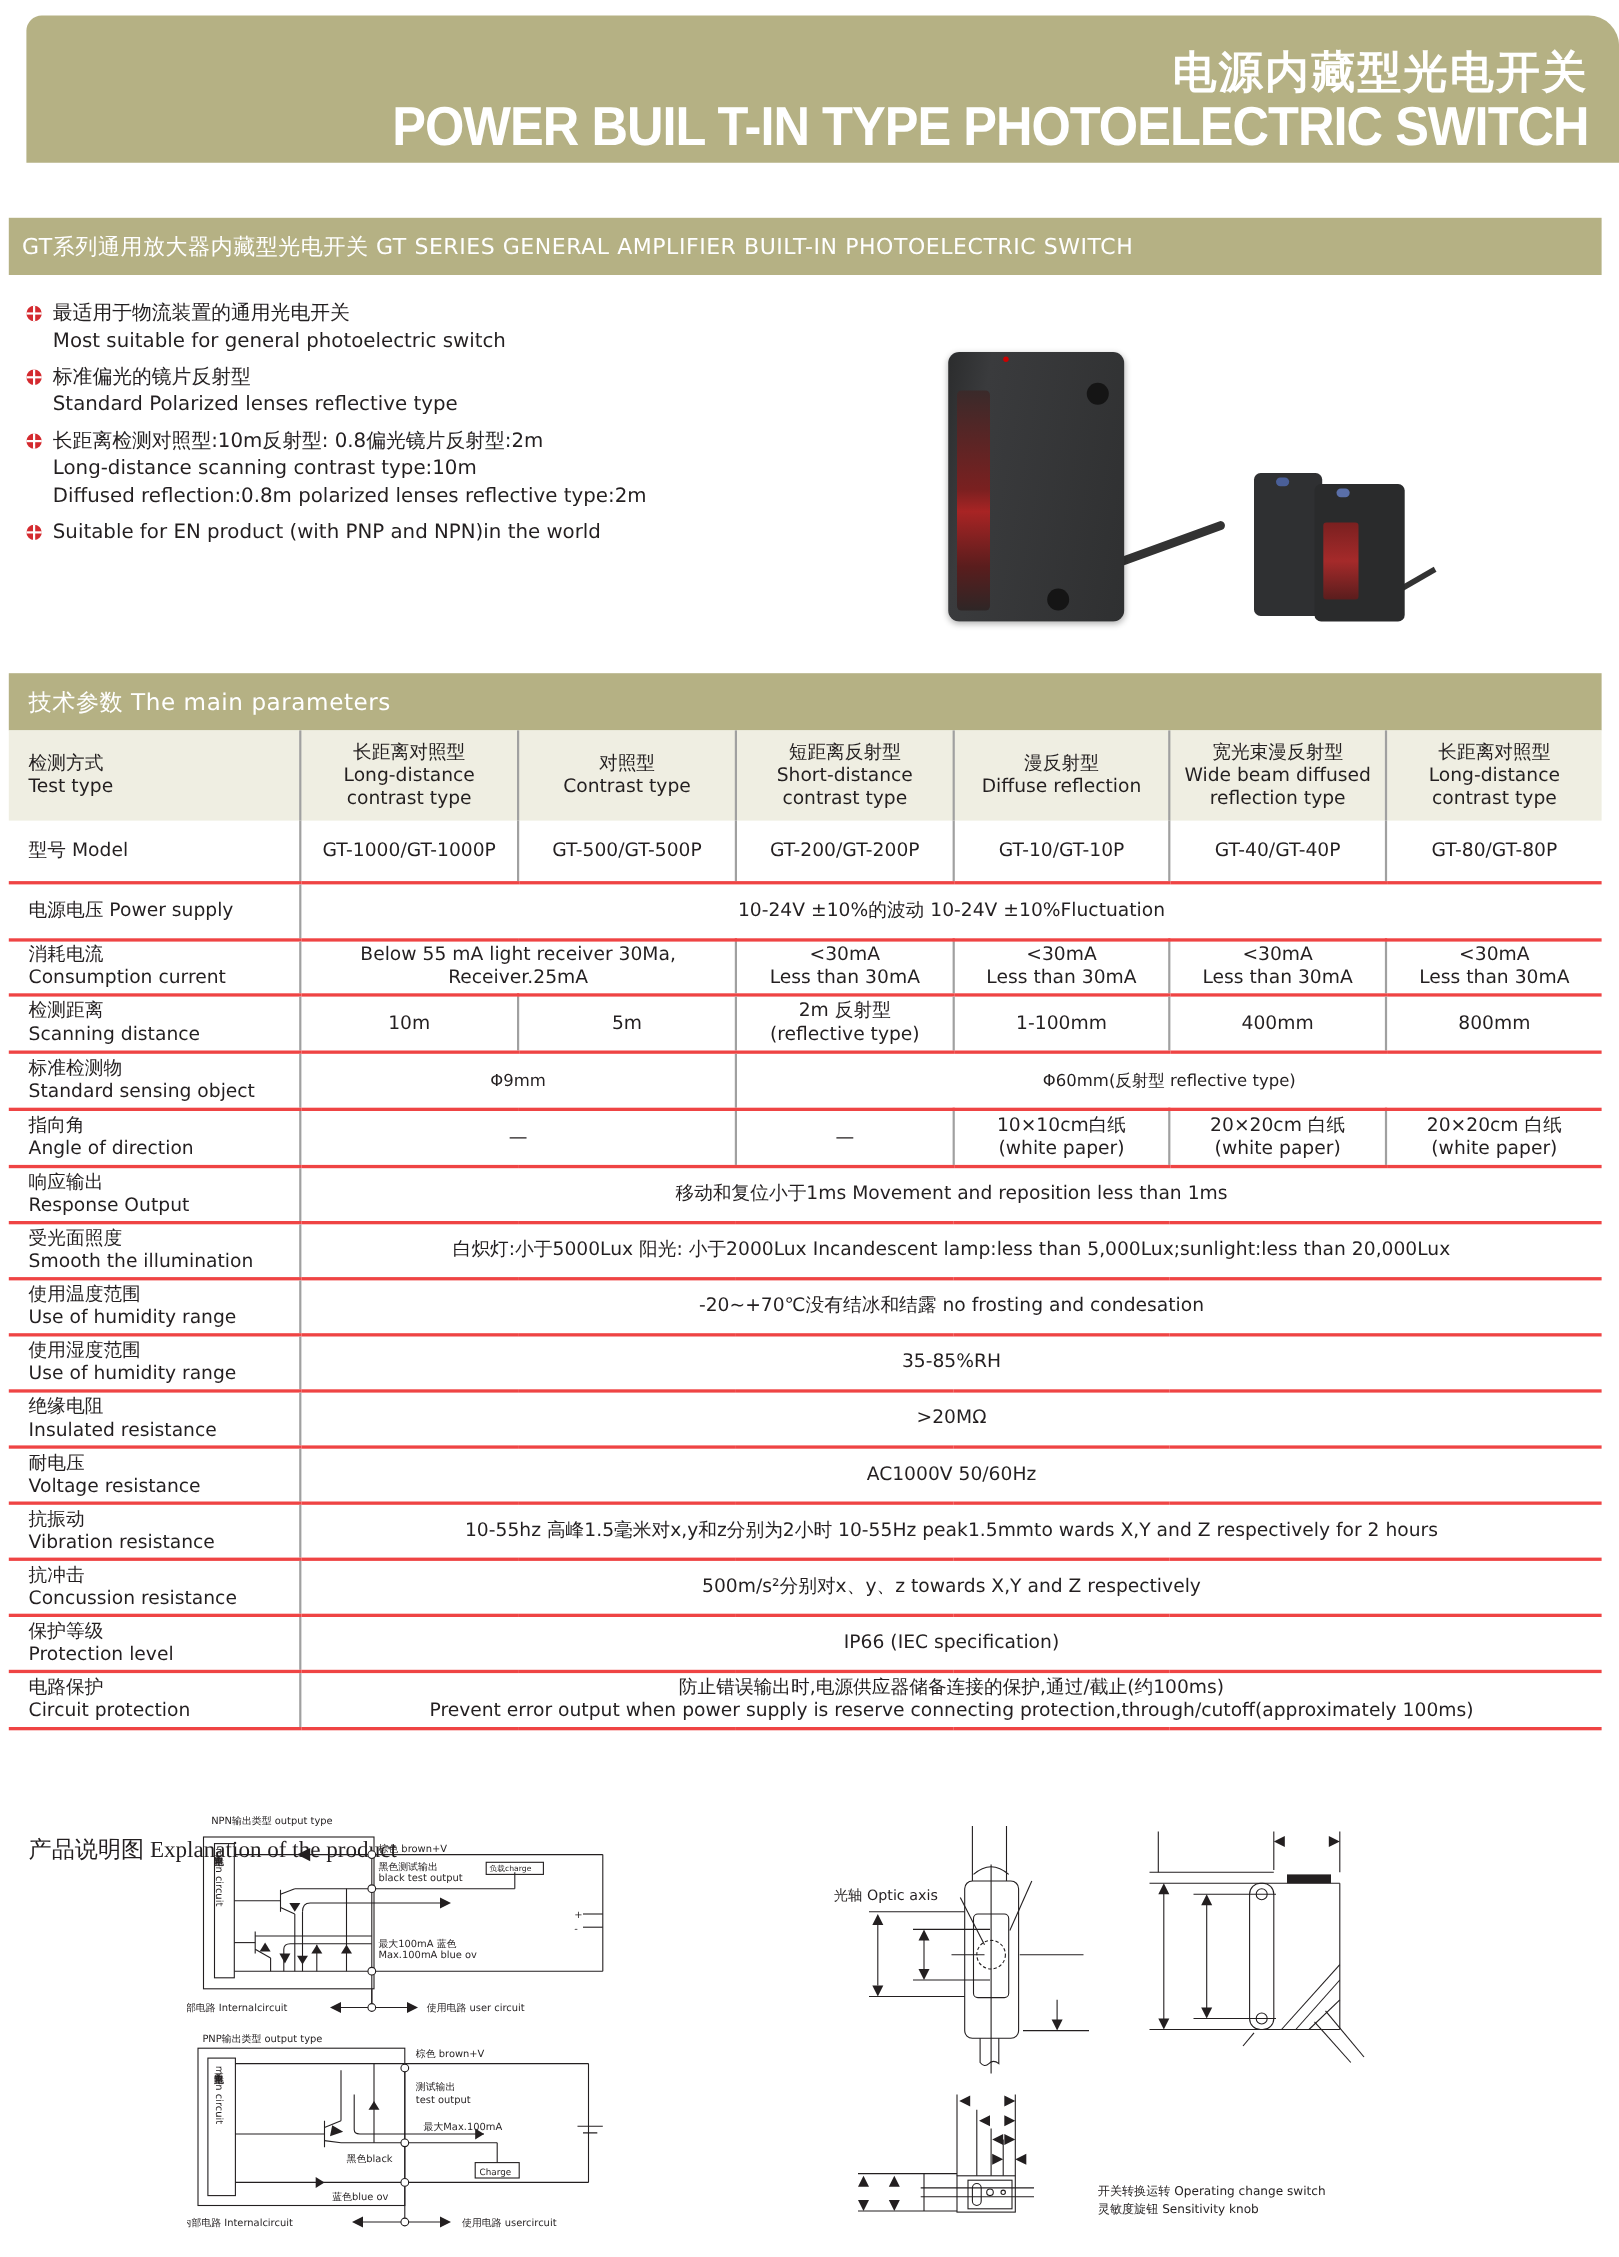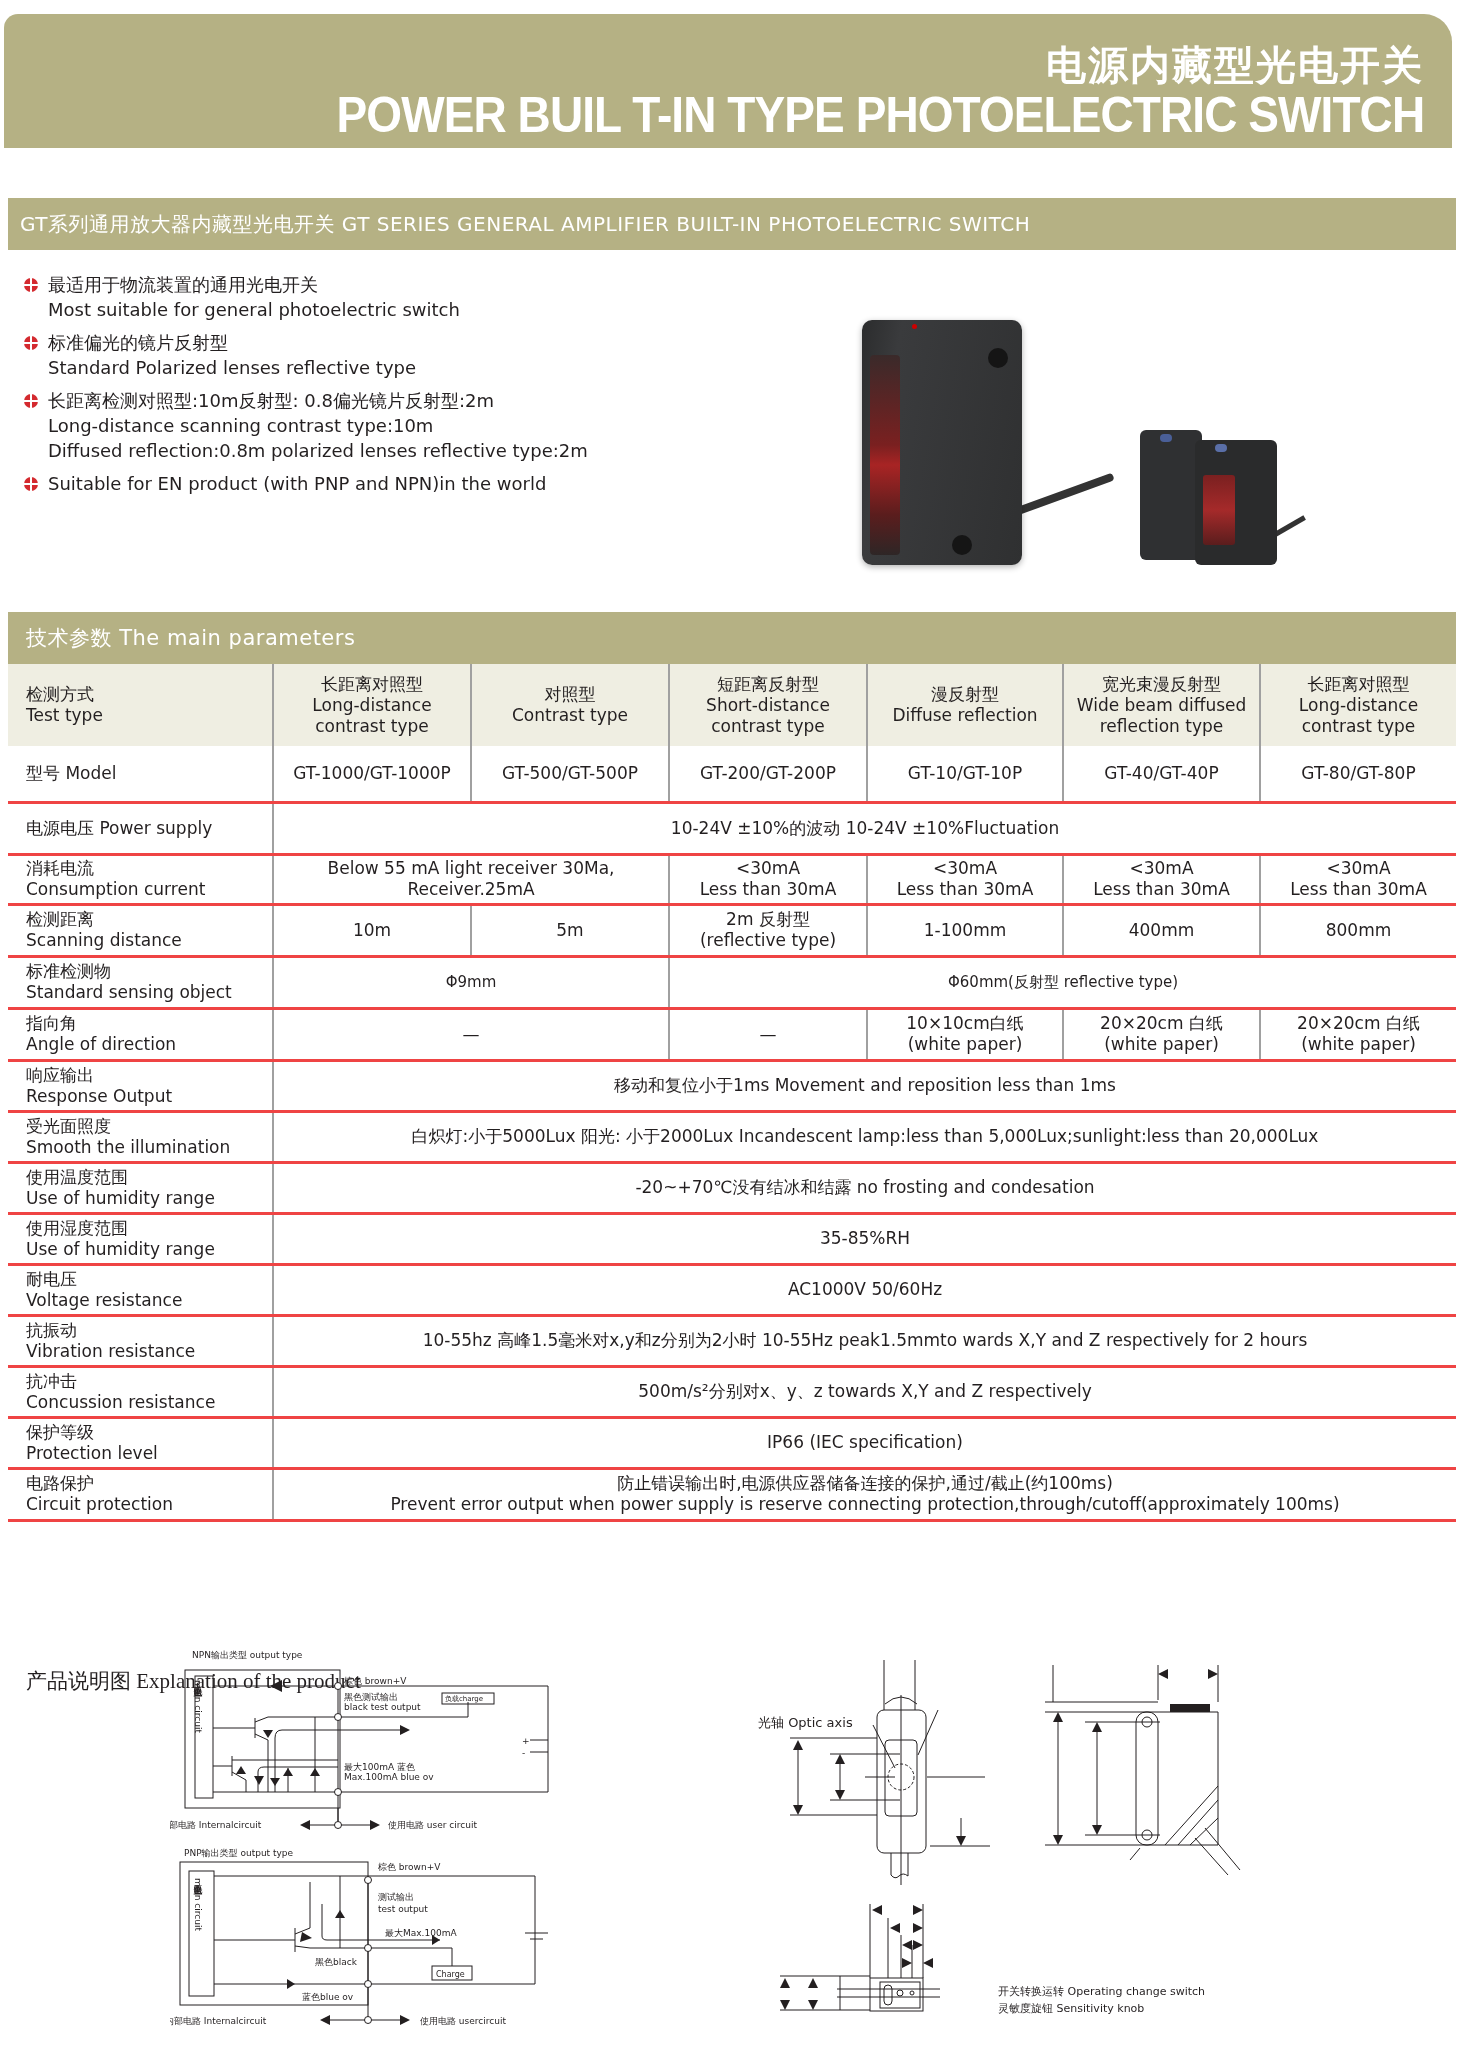--- a/index.html
+++ b/index.html
@@ -1,17 +1,17 @@
 <!DOCTYPE html>
 <html><head>
 <meta charset="utf-8">
 <style>
   * { box-sizing: border-box; margin: 0; padding: 0; }
   body { width: 1472px; height: 2052px; background: #ffffff; font-family: "Liberation Sans", "DejaVu Sans", sans-serif; color: #231f20; position: relative; overflow: hidden; }
-  .hero { position: absolute; left: 4px; top: 14px; width: 1448px; height: 134px; background: #b5b184; border-top-right-radius: 28px; border-top-left-radius: 14px; }
+  .hero { position: absolute; left: 24px; top: 14px; width: 1448px; height: 134px; background: #b5b184; border-top-right-radius: 28px; border-top-left-radius: 14px; }
   .hero-cn { position: absolute; right: 28px; top: 24px; font-size: 40px; font-weight: bold; color: #fff; letter-spacing: 2px; font-family: "DejaVu Sans", sans-serif; }
   .hero-en { position: absolute; right: 28px; top: 72px; font-size: 50px; font-weight: bold; color: #fff; letter-spacing: -1px; transform: scaleX(0.92); transform-origin: right; }
   .band { position: absolute; left: 8px; width: 1448px; background: #b5b184; color: #fff; font-size: 20px; display: flex; align-items: center; padding-left: 18px; letter-spacing: 0.5px; font-family: "DejaVu Sans", sans-serif; }
   .band.series { top: 198px; height: 52px; padding-left: 12px; }
   .band.params { top: 612px; height: 52px; font-size: 21px; }
   .features { position: absolute; left: 24px; top: 272px; width: 600px; }
   .feat { display: flex; margin-bottom: 8px; }
   .bullet { width: 14px; height: 14px; margin-top: 6px; margin-right: 10px; flex-shrink: 0; border-radius: 50%; background: #d42a2f; position: relative; }
   .bullet::before { content: ""; position: absolute; left: 6px; top: 0; width: 2px; height: 14px; background: #fff; }
   .bullet::after { content: ""; position: absolute; left: 0; top: 6px; width: 14px; height: 2px; background: #fff; }
@@ -251,20 +251,27 @@
           <span class="sub">Use of humidity range</span>
         </td>
     <td colspan="6">-20~+70℃没有结冰和结露 no frosting and condesation</td>
   </tr>
   <tr style="height:51px">
     <td class="lbl">
           <span class="sub">使用湿度范围</span>
           <span class="sub">Use of humidity range</span>
         </td>
     <td colspan="6">35-85%RH</td>
+  </tr>
+  <tr style="height:51px">
+    <td class="lbl">
+          <span class="sub">绝缘电阻</span>
+          <span class="sub">Insulated resistance</span>
+        </td>
+    <td colspan="6">&gt;20MΩ</td>
   </tr>
   <tr style="height:51px">
     <td class="lbl">
           <span class="sub">耐电压</span>
           <span class="sub">Voltage resistance</span>
         </td>
     <td colspan="6">AC1000V   50/60Hz</td>
   </tr>
   <tr style="height:51px">
     <td class="lbl">

